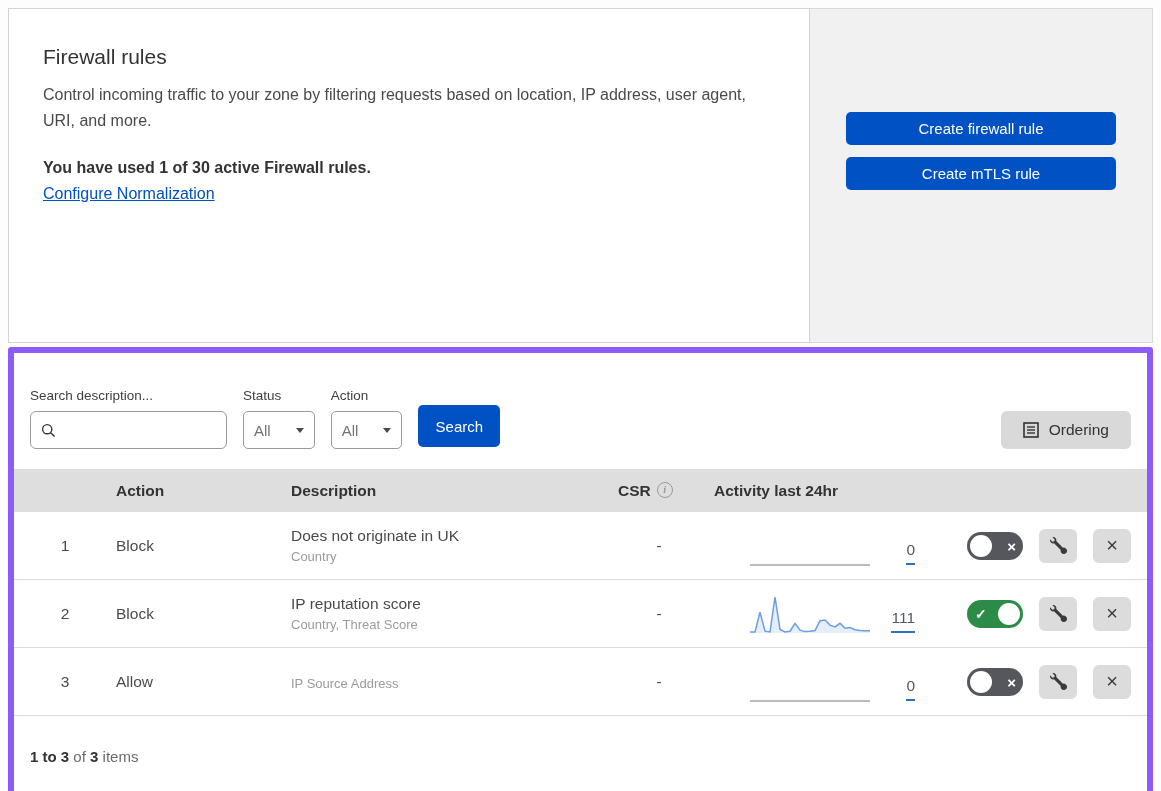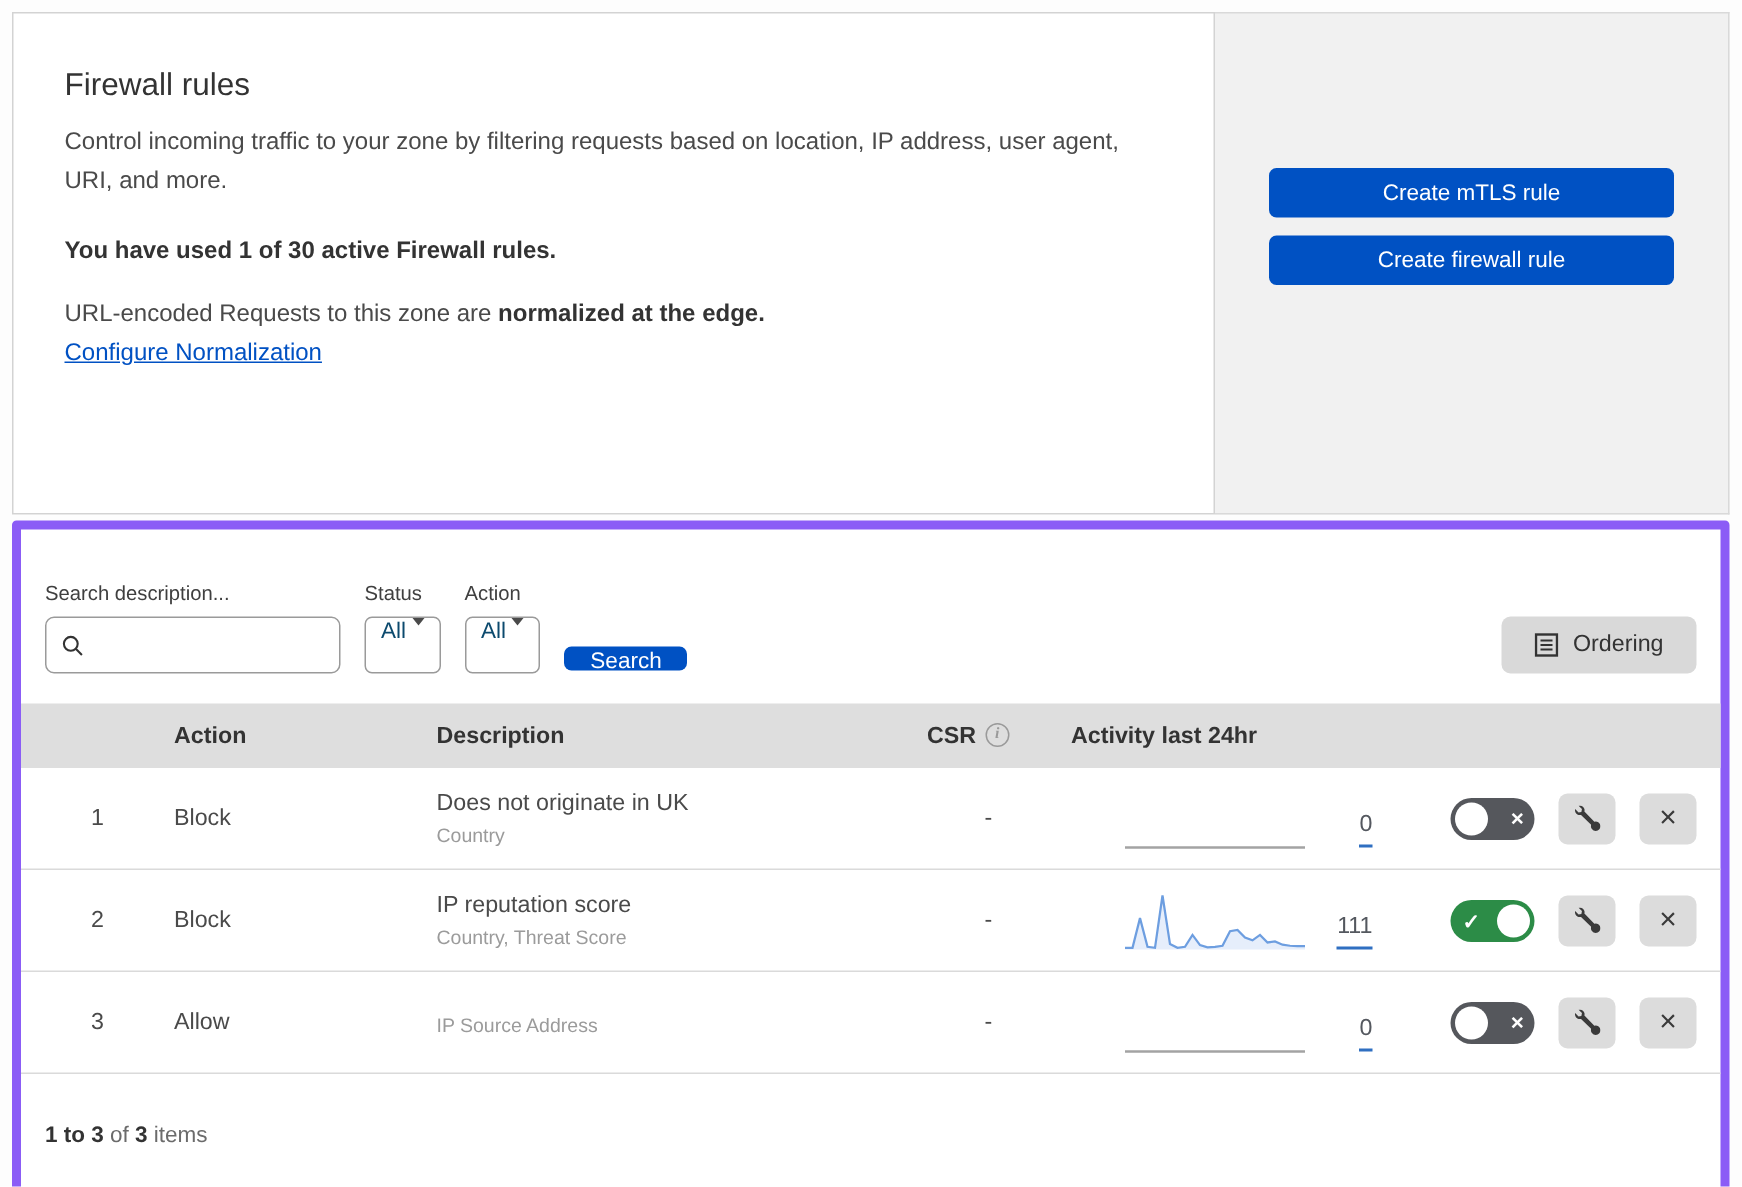--- a/index.html
+++ b/index.html
@@ -44,24 +44,24 @@
   .filter-bar { display:flex; align-items:flex-end; padding:20px 16px 0 16px; height:96px; }
   .filter-group { display:flex; flex-direction:column; margin-right:16px; }
   .filter-label { font-size:13.5px; color:#3f3f3f; margin-bottom:8px; }
   .search-box {
     width:197px; height:38px; border:1px solid #9a9a9a; border-radius:6px;
     display:flex; align-items:center; padding:0 10px; background:#fff;
   }
   .search-box input { border:none; outline:none; flex:1; font-size:15px; font-family:inherit; margin-left:8px; min-width:0; }
   .select-box {
     height:38px; border:1px solid #9a9a9a; border-radius:5px; background:#fff;
-    display:flex; padding:0 10px; gap:4px; font-size:15px; color:#0c4a6e; cursor:pointer;
+    display:flex; align-items:center; padding:0 10px; gap:25px; font-size:15px; color:#737373; cursor:pointer;
   }
   .caret-down { width:0; height:0; border-left:4.5px solid transparent; border-right:4.5px solid transparent; border-top:5.5px solid #4a4a4a; }
-  .btn-search { width:82px; height:16px; margin-bottom:2px; background:#0051c3; color:#fff; border:none; border-radius:5px; font-size:15px; font-family:inherit; cursor:pointer; }
+  .btn-search { width:82px; height:42px; margin-bottom:2px; background:#0051c3; color:#fff; border:none; border-radius:5px; font-size:15px; font-family:inherit; cursor:pointer; }
   .spacer { flex:1; }
   .btn-ordering {
     height:38px; padding:0 22px; background:#d9d9d9; border:none; border-radius:6px;
     display:flex; align-items:center; gap:10px; font-size:15.5px; color:#333; font-family:inherit; cursor:pointer;
   }
 
   
   .grid-row {
     display:grid;
     grid-template-columns:102px 175px 313px 110px 215px 1fr;
@@ -122,26 +122,25 @@
 </head>
 <body>
 
 <div class="page">
 
   <div class="top-row">
     <div class="intro-card">
       <h1 class="intro-title">Firewall rules</h1>
       <div class="intro-desc">Control incoming traffic to your zone by filtering requests based on location, IP address, user agent, URI, and more.</div>
       <div class="intro-usage">You have used 1 of 30 active Firewall rules.</div>
-      <div class="intro-norm"><span>URL-encoded Requests to this zone are </span><b>normalized at the edge.</b></div>
       <a class="intro-link">Configure Normalization</a>
     </div>
     <div class="actions-panel">
+      <button class="btn-blue">Create firewall rule</button>
       <button class="btn-blue">Create mTLS rule</button>
-      <button class="btn-blue">Create firewall rule</button>
     </div>
   </div>
 
   <div class="lower">
 
     <div class="filter-bar">
       <div class="filter-group">
         <span class="filter-label">Search description...</span>
         <div class="search-box">
           <svg width="15" height="15" viewBox="0 0 15 15">

